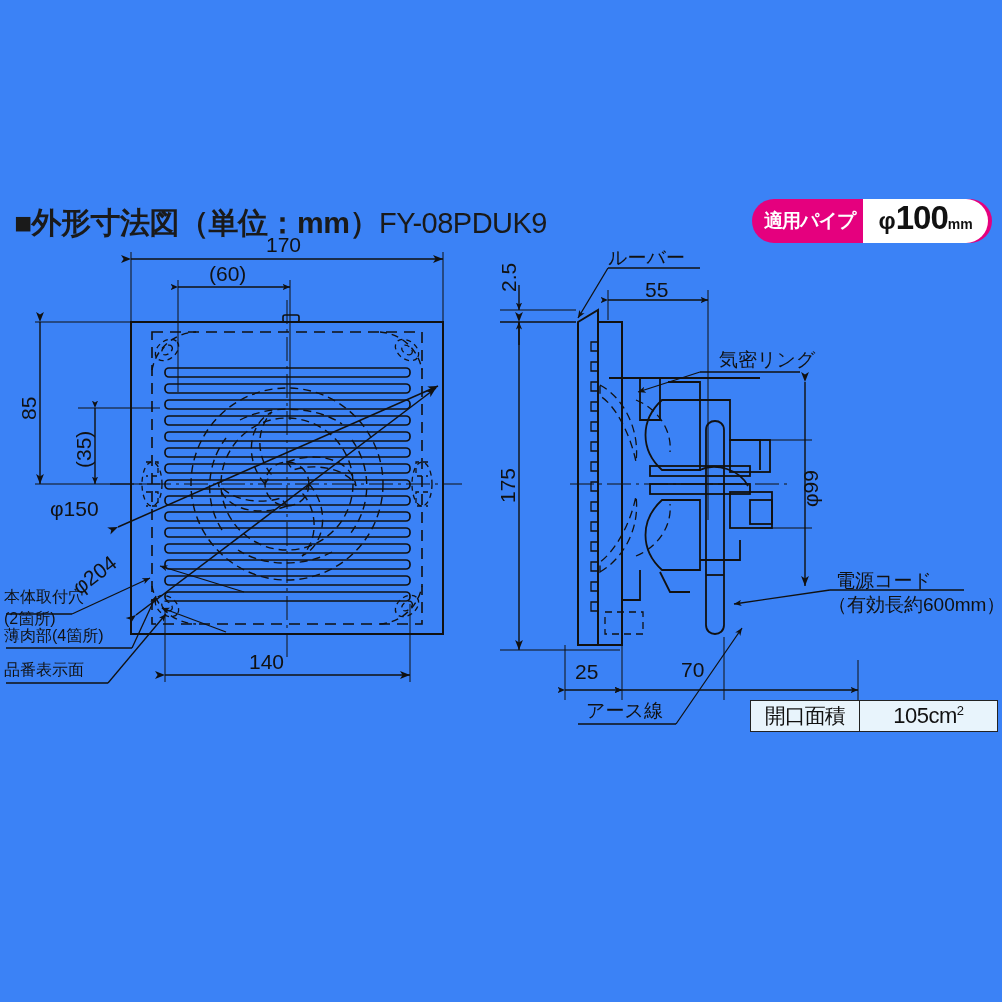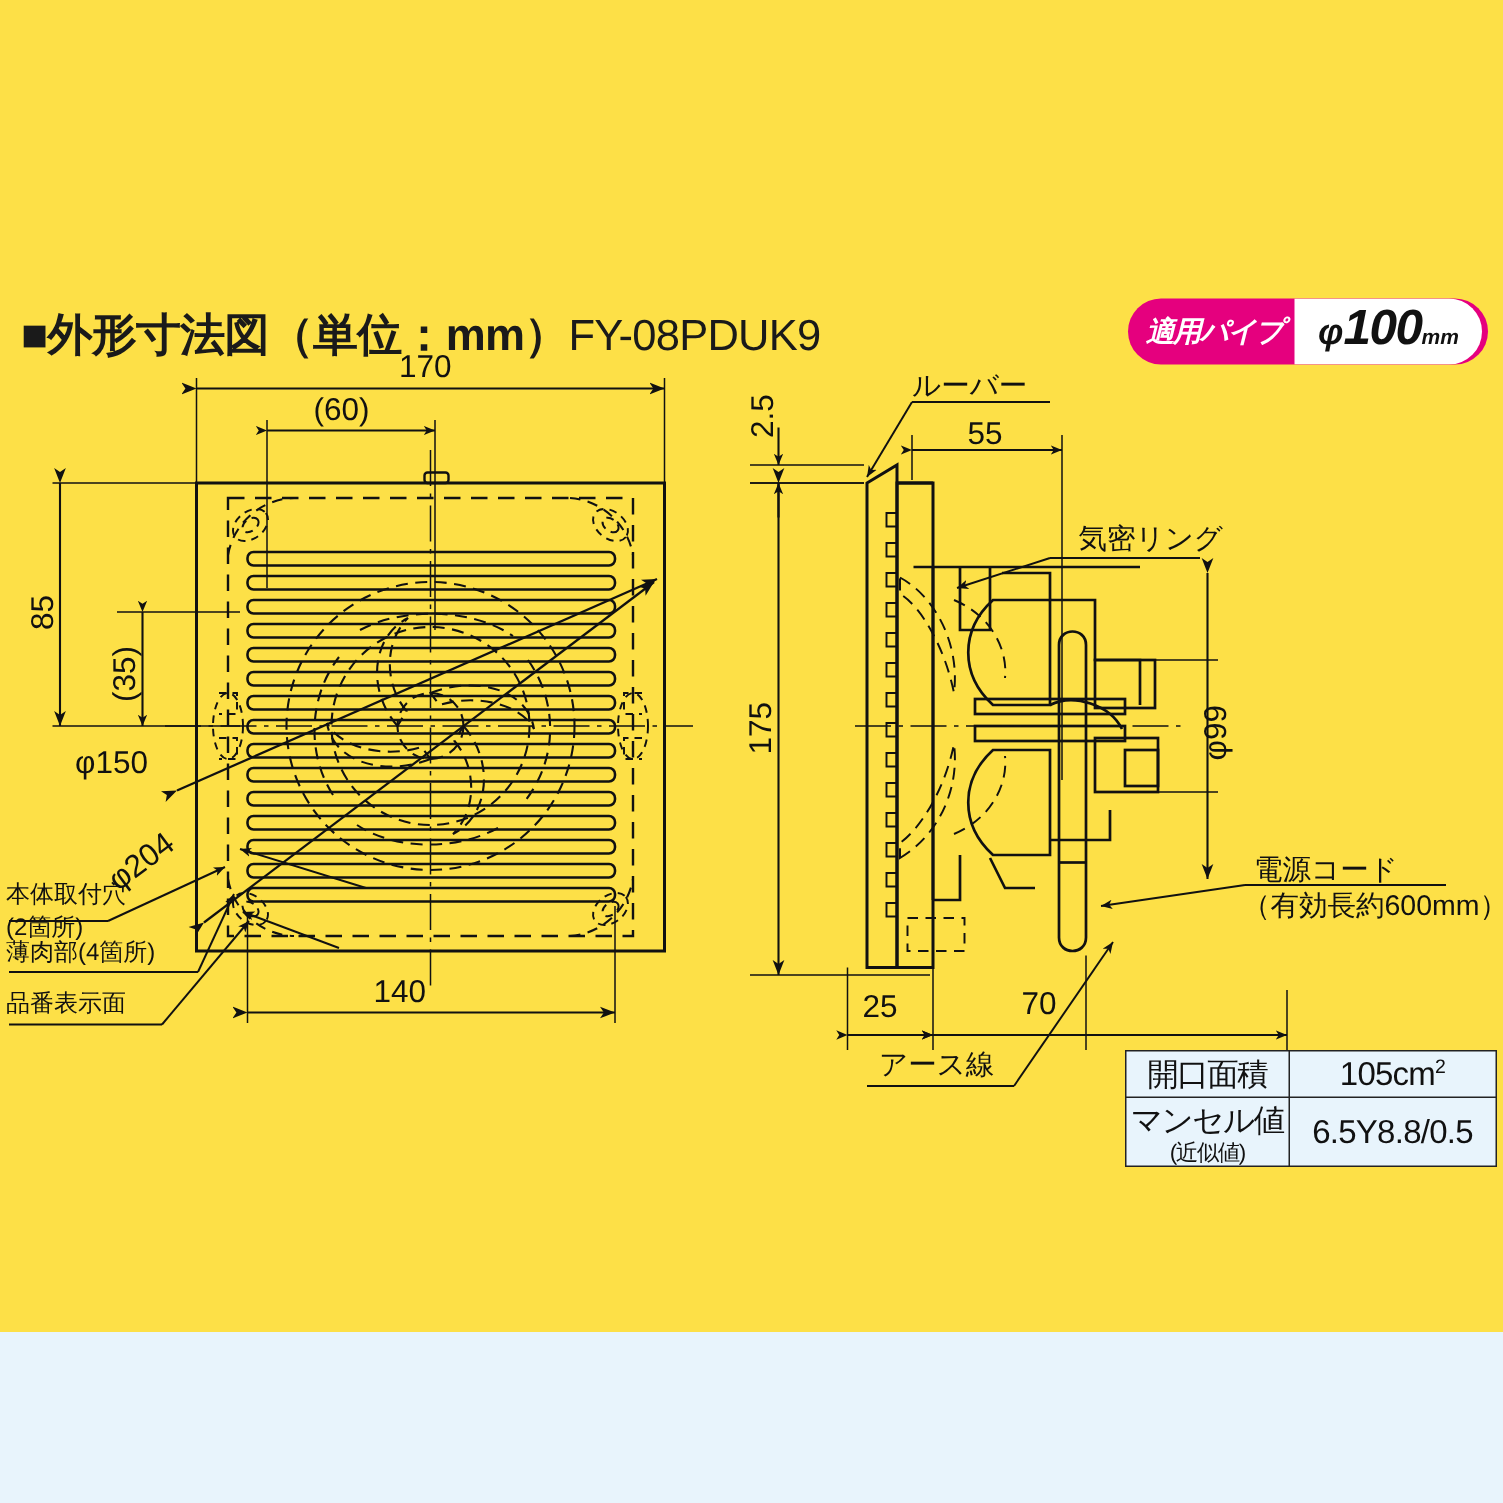--- a/index.html
+++ b/index.html
@@ -3,22 +3,22 @@
 <meta charset="utf-8">
 <style>
   html, body {
     margin: 0;
     padding: 0;
     background: #e8f4fc;
   }
   #page {
     position: relative;
     width: 1002px;
-    height: 888px;
-    background: #fde047;
+    height: 1002px;
+    background: #3b82f6;
     font-family: "Liberation Sans", "DejaVu Sans", sans-serif;
     overflow: hidden;
   }
   #svgroot {
     position: absolute;
     left: 0; top: 0;
     width: 1002px;
     height: 1002px;
   }
   .title-text {
@@ -41,21 +41,20 @@
     left: 752px;
     top: 199px;
     width: 240px;
     height: 44px;
     border-radius: 22px;
     background: #e5007e;
     display: flex;
     align-items: center;
     overflow: hidden;
     box-sizing: border-box;
-    font-style: italic;
   }
   .badge-label {
     color: #ffffff;
     font-size: 19px;
     font-weight: 700;
     padding: 0 8px 0 12px;
     white-space: nowrap;
     letter-spacing: -1px;
   }
   .badge-value {
@@ -430,20 +429,16 @@
   <div class="lbl" style="left:836px; top:570px;">電源コード</div>
   <div class="lbl" style="left:828px; top:594px;">（有効長約600mm）</div>
   <div class="lbl" style="left:586px; top:700px;">アース線</div>
 
   <table class="spec-table">
     <tbody>
     <tr>
       <td class="k">開口面積</td>
       <td class="v"><span>105cm</span><span class="sup">2</span></td>
     </tr>
-    <tr>
-      <td class="k"><span>マンセル値</span><small>(近似値)</small></td>
-      <td class="v">6.5Y8.8/0.5</td>
-    </tr>
   </tbody>
     </table>
 
 </div>
 
 </body></html>

